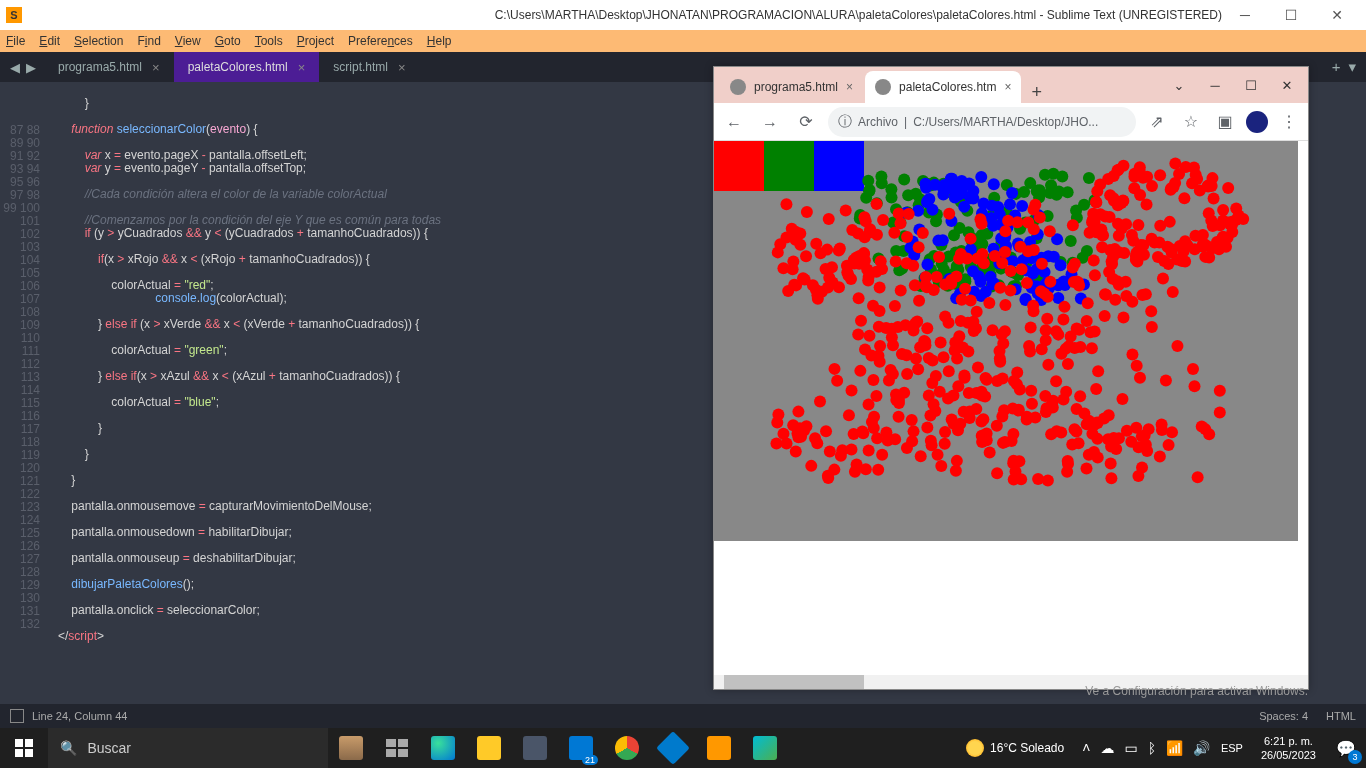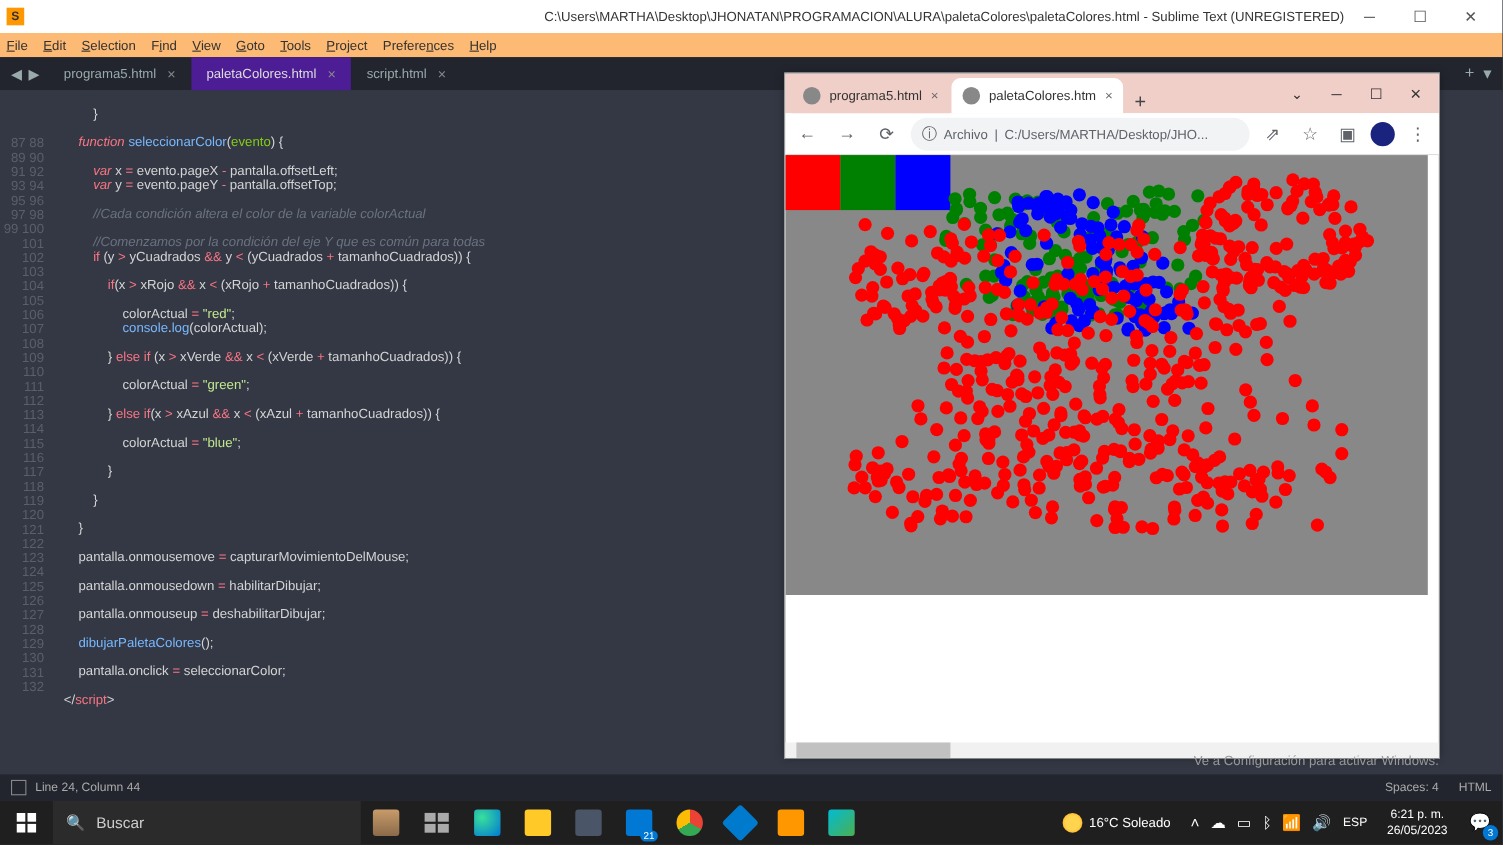--- a/index.html
+++ b/index.html
@@ -27,25 +27,25 @@
 
 
 .editor { display: flex; height: 624px; background: #333844; font-family: Consolas, monospace; font-size: 12px; }
 .gutter { width: 48px; background: #333844; text-align: right; padding: 2px 8px 0 0; color: #5a5f6b; line-height: 13px; margin-top: 40px; }
 .code { flex: 1; padding: 2px 0 0 10px; color: #d4d4d4; line-height: 13px; white-space: pre; overflow: hidden; }
 
 
 .kw { color: #f97583; font-style: italic; }
 .kw2 { color: #f97583; }
 .fn { color: #79b8ff; }
-.var { color: #84cc16; }
+.var { color: #f9a8d4; }
 .str { color: #c3e88d; }
 .cmt { color: #6b7280; font-style: italic; }
 .op { color: #f97583; }
-.obj { color: #79b8ff; }
+.obj { color: #79b8ff; margin-left: 44px; }
 
 
 .statusbar { height: 24px; background: #22252e; color: #aaa; display: flex; align-items: center; font-size: 11px; padding: 0 10px; position: absolute; bottom: 40px; left: 0; right: 0; }
 .statusbar .icon { width: 14px; height: 14px; border: 1px solid #888; margin-right: 8px; }
 .statusbar .spacer { flex: 1; }
 .statusbar .right { display: flex; gap: 18px; }
 
 
 .browser { position: absolute; left: 713px; top: 66px; width: 596px; height: 624px; background: #fff; border: 1px solid #888; box-shadow: 0 0 8px rgba(0,0,0,0.3); }
 .b-titlebar { height: 36px; background: #f0cfc9; display: flex; align-items: flex-end; padding: 0 6px; }

